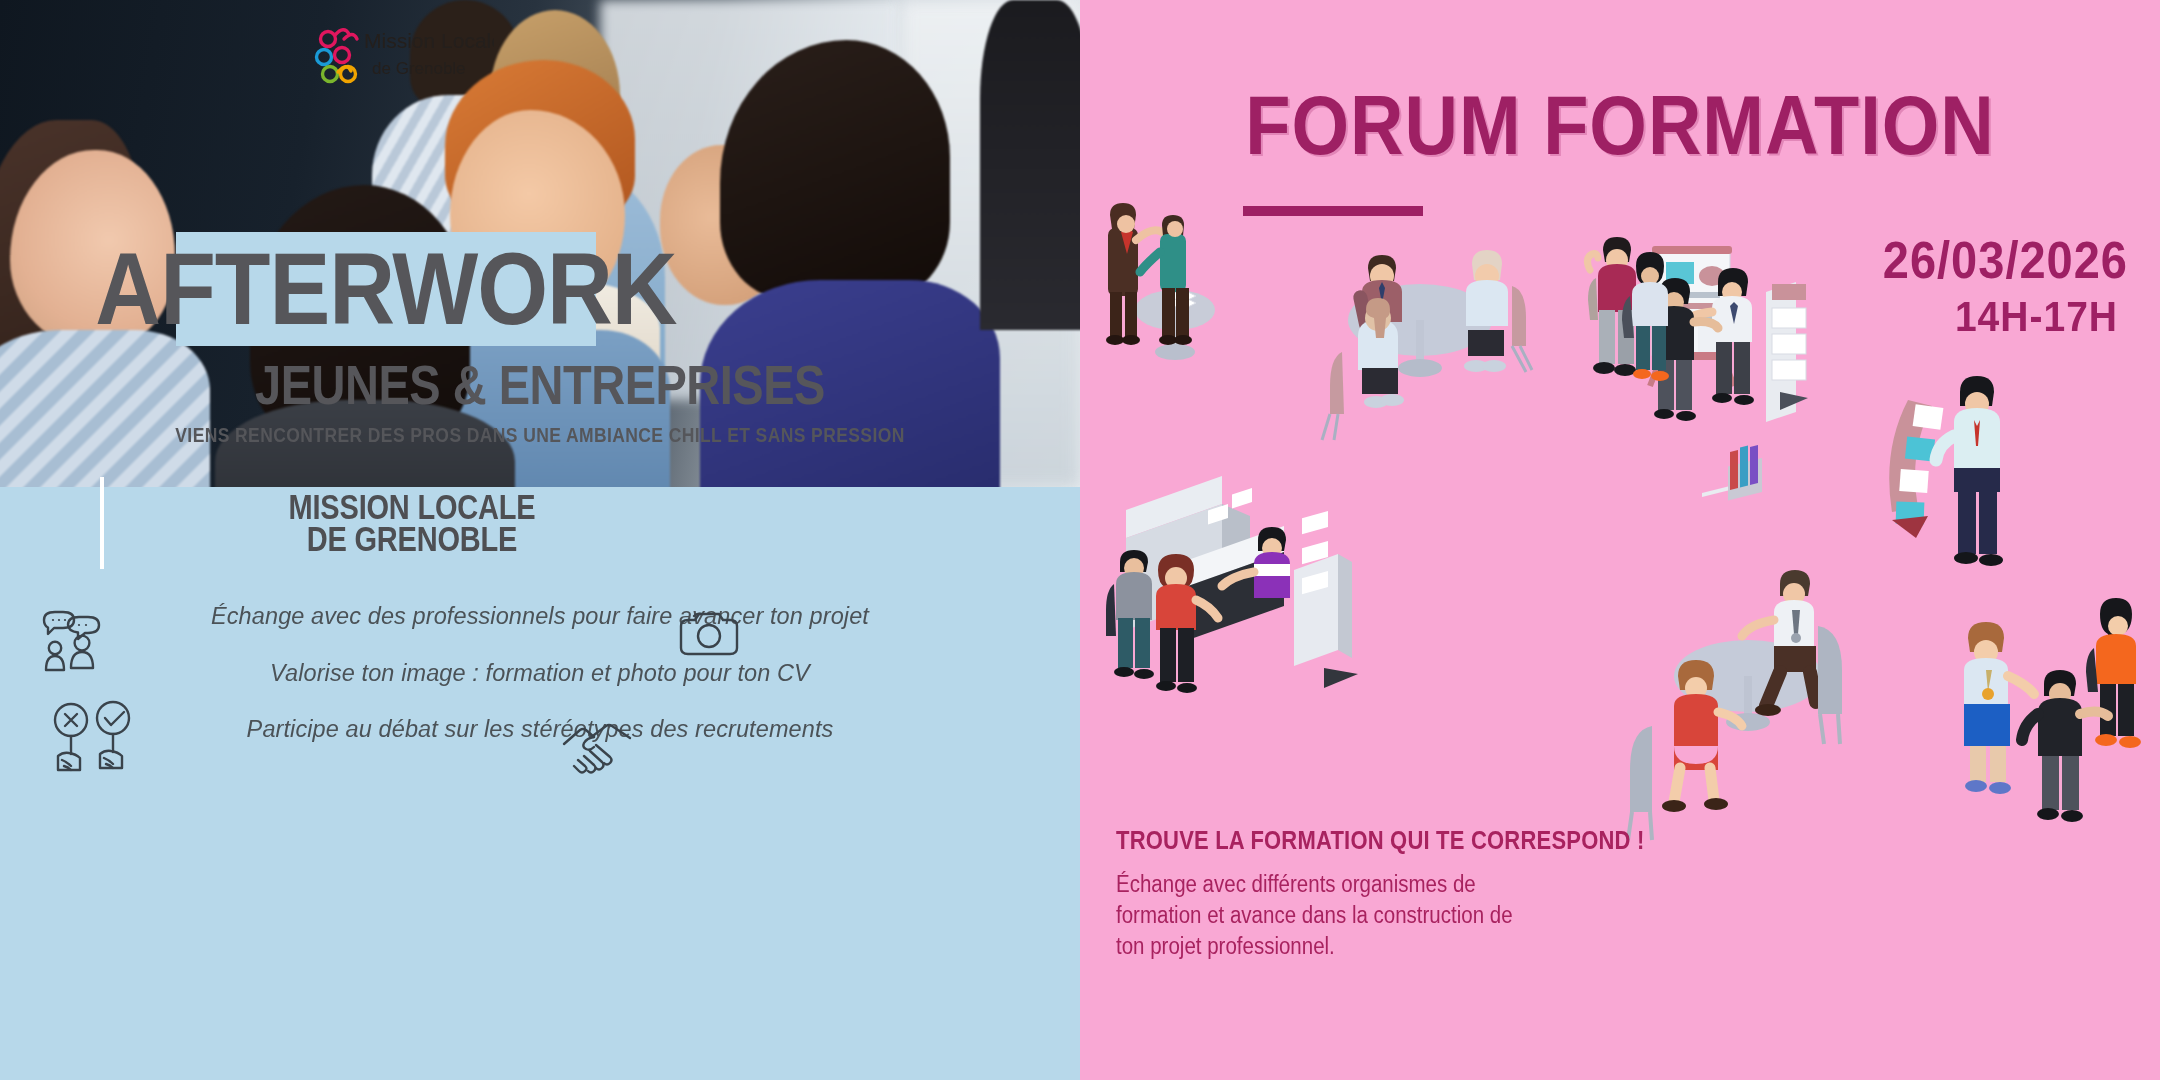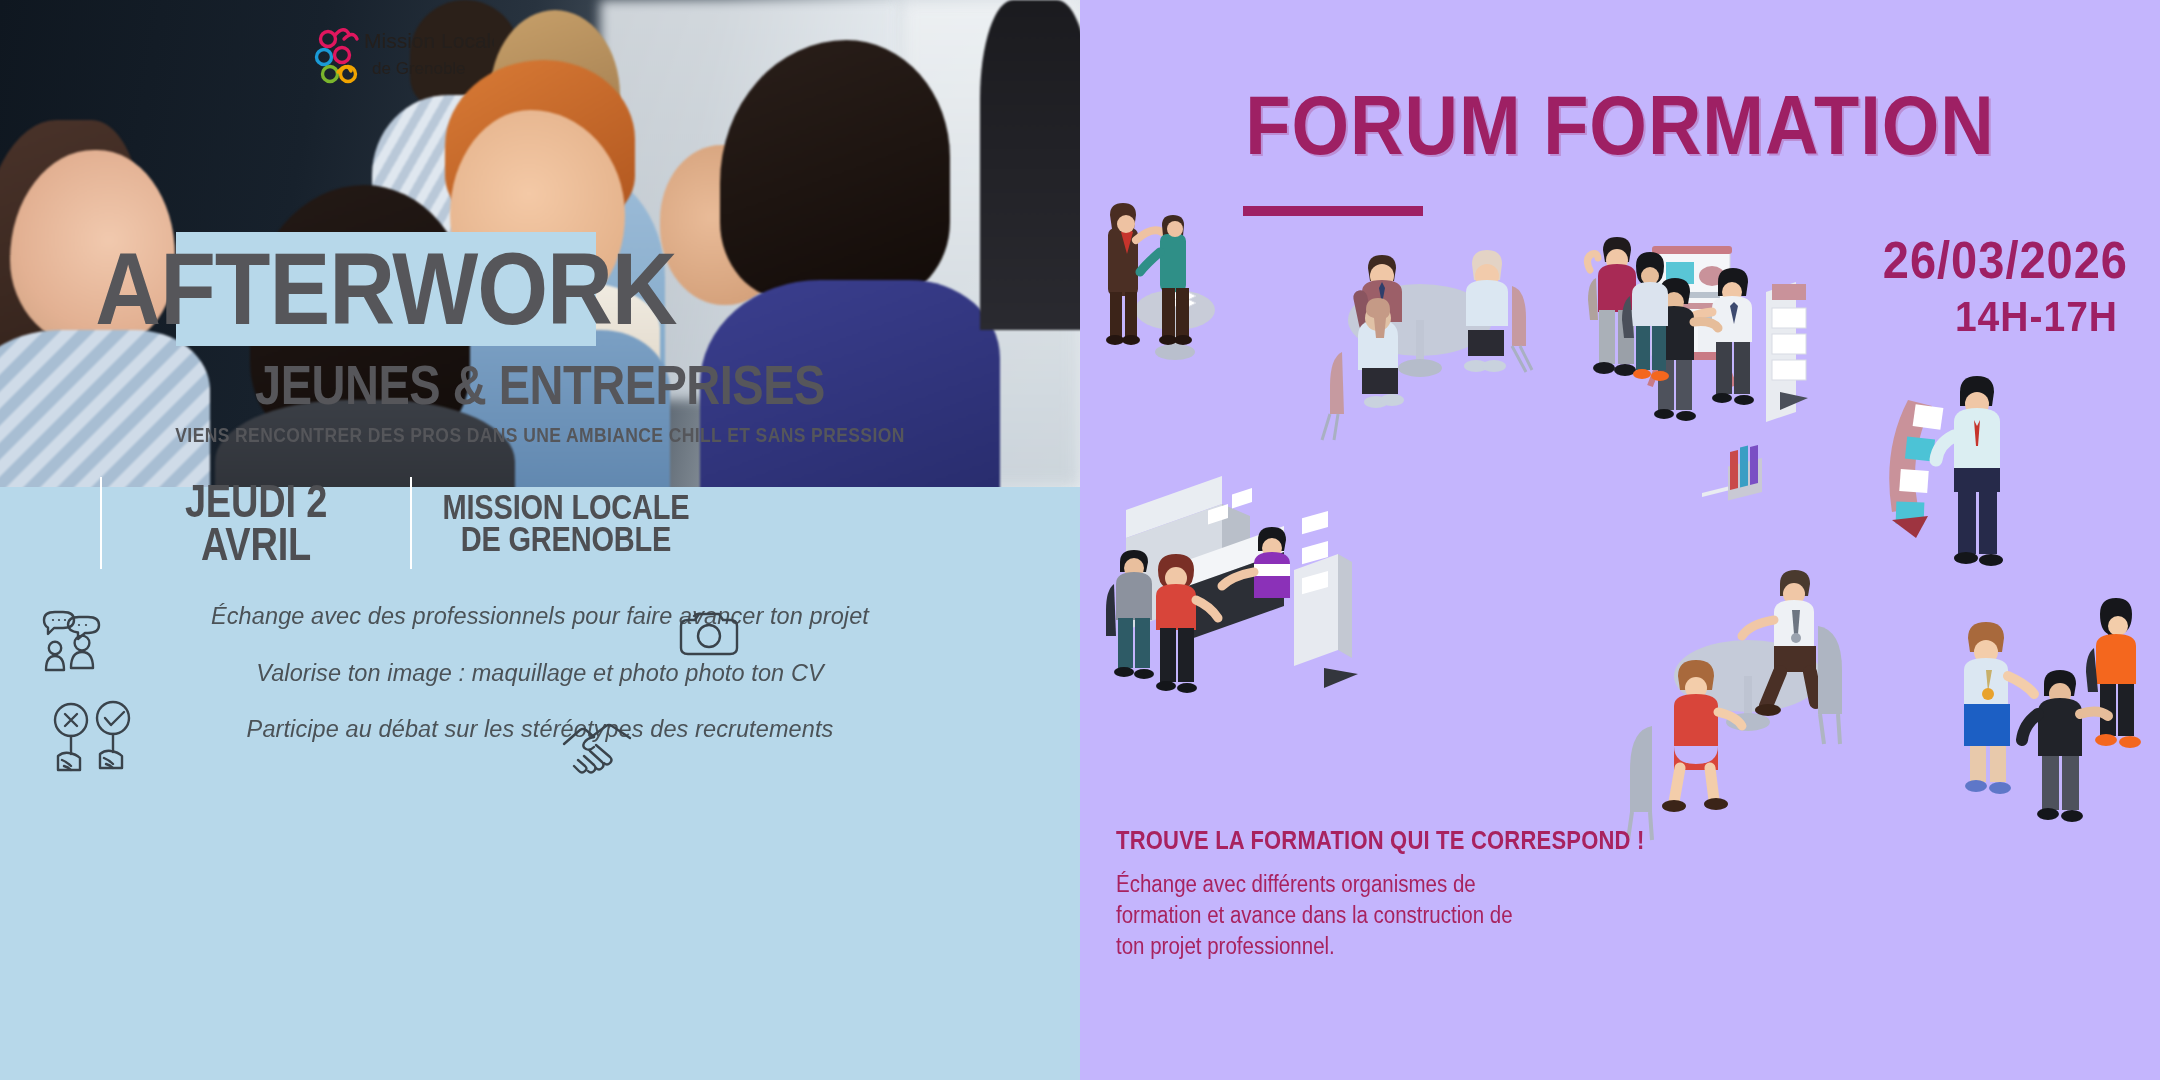--- a/index.html
+++ b/index.html
@@ -133,21 +133,21 @@
 
   .ico { position:absolute; stroke:#3a434b; fill:none; stroke-width:2.4; stroke-linecap:round; stroke-linejoin:round; }
   .ico-chat  { left:38px; top:608px; width:72px; height:72px; }
   .ico-vote  { left:50px; top:700px; width:84px; height:80px; }
   .ico-cam   { left:678px; top:608px; width:62px; height:52px; }
   .ico-hands { left:560px; top:718px; width:74px; height:60px; }
 
   
   .right {
     position:relative; width:1080px; height:1080px;
-    background:#c4b5fd; overflow:hidden;
+    background:#f9a8d4; overflow:hidden;
   }
   .forum-title {
     position:absolute; left:0; top:78px; width:1080px; text-align:center;
     font-weight:bold; font-size:74px; letter-spacing:1px;
     color:#9e2064;
     transform:scaleY(1.12); transform-origin:top center;
     text-shadow:2px 2px 0 rgba(158,32,100,.25);
   }
   .forum-rule {
     position:absolute; left:163px; top:206px; width:180px; height:10px;
@@ -222,34 +222,30 @@
       <text x="58" y="52" font-family="Liberation Sans, sans-serif" font-size="17" fill="#241f1c">de Grenoble</text>
     </svg>
 
     <div class="title-box"></div>
     <div class="title-main">AFTERWORK</div>
     <div class="title-sub">JEUNES &amp; ENTREPRISES</div>
     <div class="tagline">VIENS RENCONTRER DES PROS DANS UNE AMBIANCE CHILL ET SANS PRESSION</div>
 
     <div class="info-row">
       <div class="divider"></div>
-      <div class="info-col">
-        <span class="big tall">JEUDI 2</span>
-        <span class="big tall">AVRIL</span>
-      </div>
       <div class="divider"></div>
       <div class="info-col">
         <span class="big">MISSION LOCALE</span>
         <span class="big">DE GRENOBLE</span>
       </div>
     </div>
 
     <ul class="bullets">
       <li>Échange avec des professionnels pour faire avancer ton projet</li>
-      <li>Valorise ton image : maquillage et photo photo ton CV</li>
+      <li>Valorise ton image : formation et photo pour ton CV</li>
       <li>Participe au débat sur les stéréotypes des recrutements</li>
     </ul>
 
     <svg class="ico ico-chat" viewBox="0 0 72 72">
       <path d="M6 12 q0 -8 11 -8 h8 q11 0 11 8 q0 8 -11 8 h-9 l-6 6 v-6.5 q-4 -2 -4 -7.5 z"></path>
       <circle cx="15" cy="12" r="1.1" fill="#3a434b" stroke="none"></circle>
       <circle cx="21" cy="12" r="1.1" fill="#3a434b" stroke="none"></circle>
       <circle cx="27" cy="12" r="1.1" fill="#3a434b" stroke="none"></circle>
       <path d="M30 17 q0 -8 11 -8 h9 q11 0 11 8 q0 8 -11 8 h-3 l-7 6 v-6.5 q-10 -1.5 -10 -7.5 z"></path>
       <circle cx="41" cy="17" r="1.1" fill="#3a434b" stroke="none"></circle>

